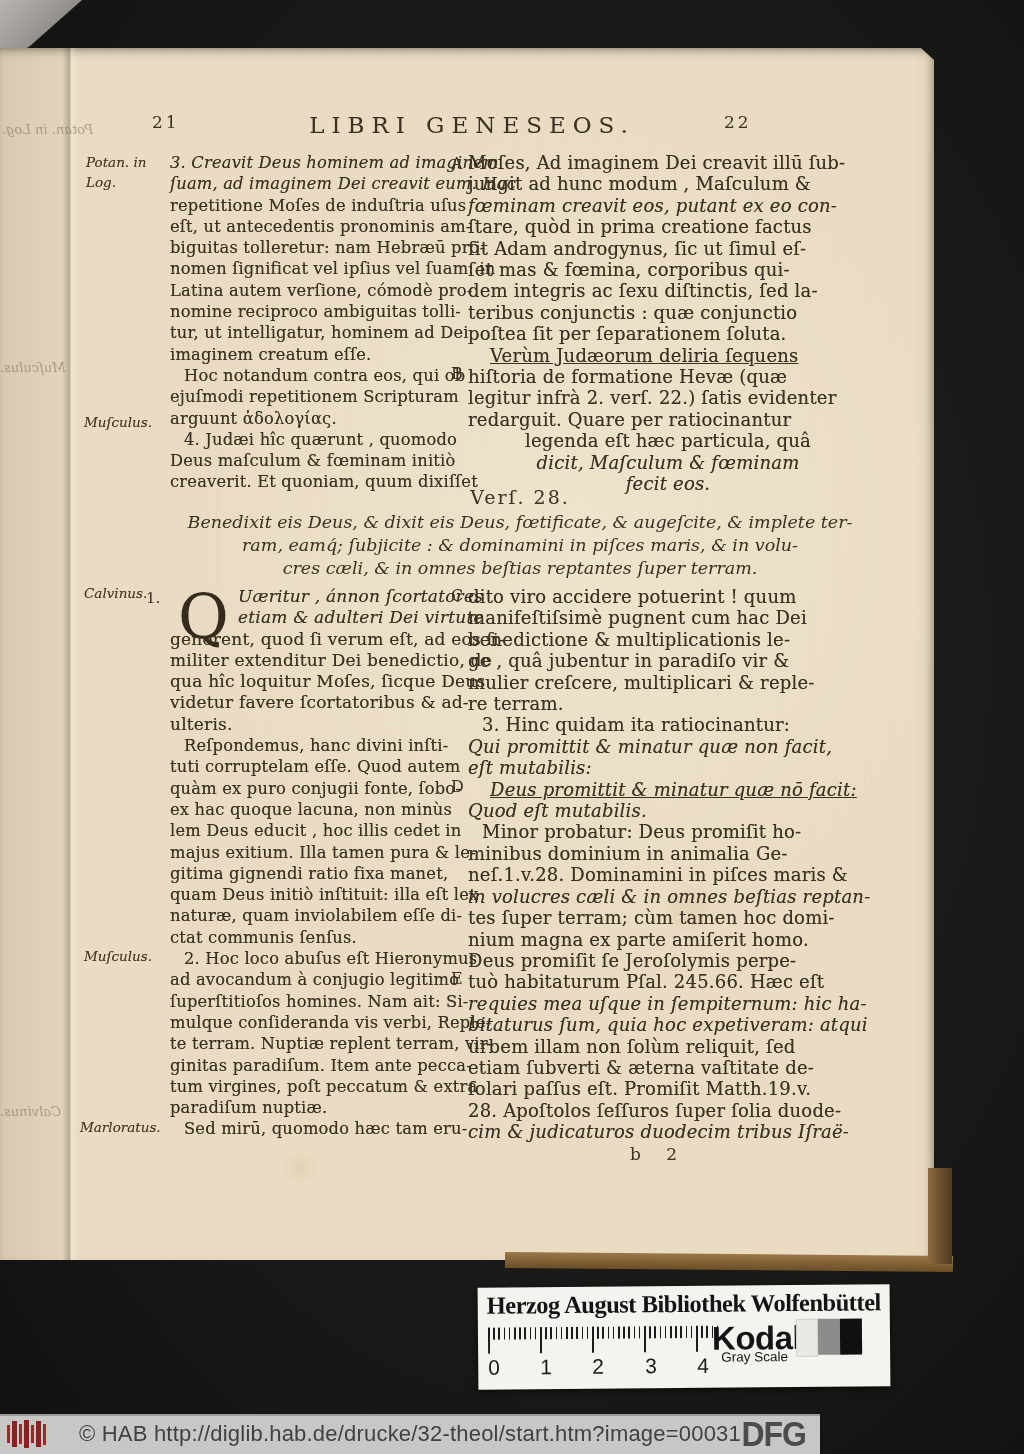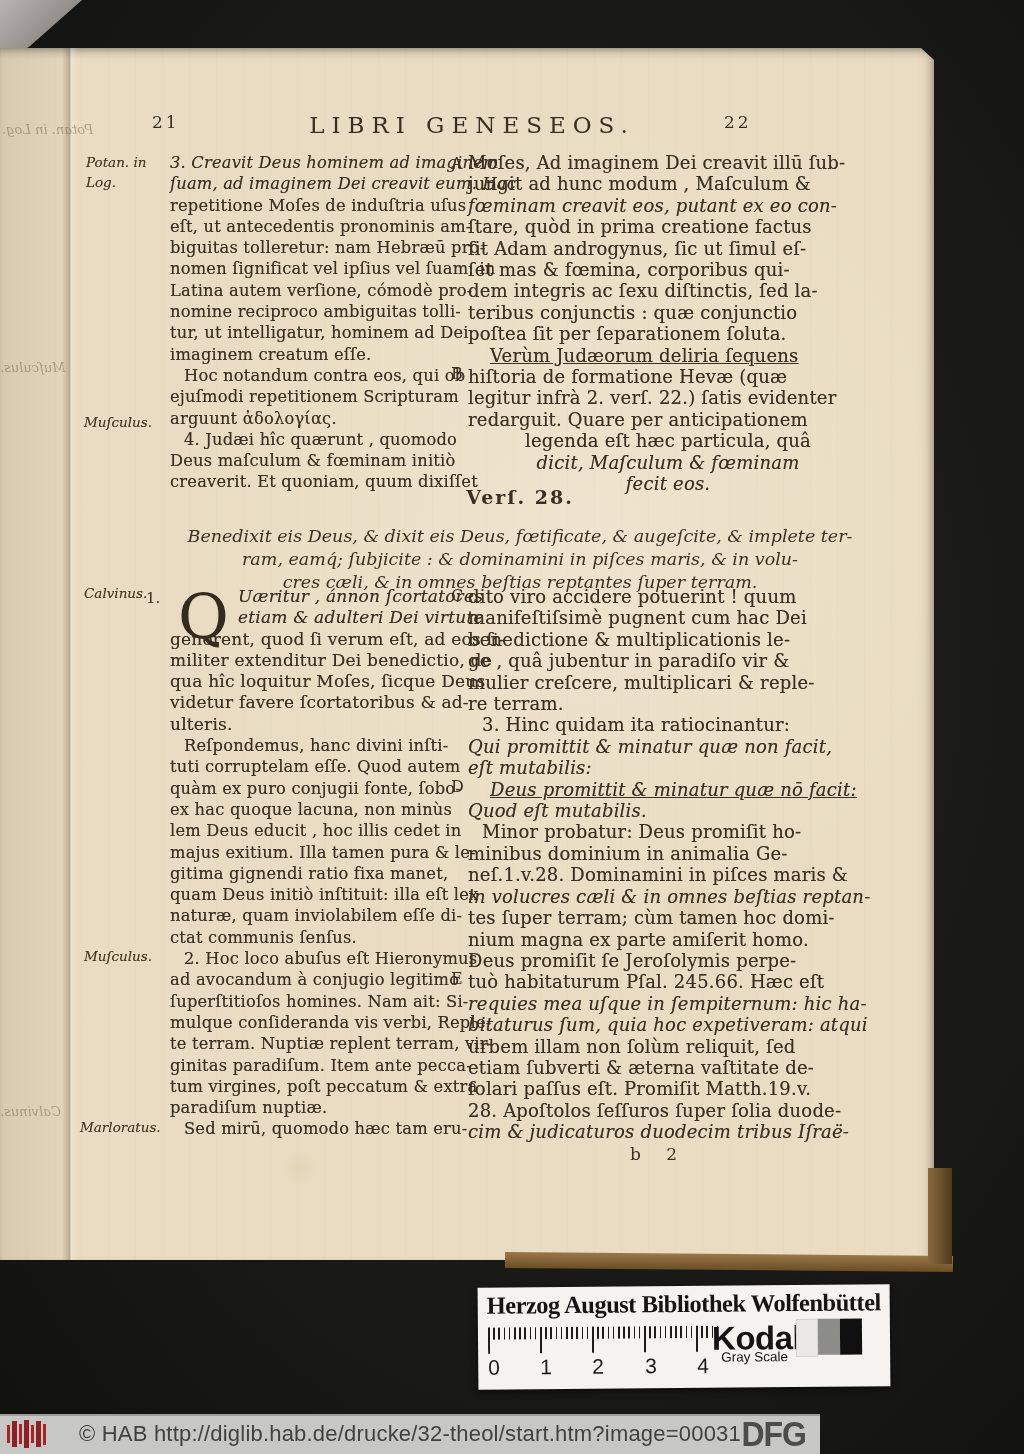--- a/index.html
+++ b/index.html
@@ -47,21 +47,21 @@
   .qpara > .tl:nth-child(-n+2){padding-left:68px;}
   .qpara > .tl{font-size:17px;}
   .headrow{position:absolute;top:64px;left:2px;width:934px;height:30px;}
   .pgno{position:absolute;font-size:17px;letter-spacing:3px;}
   .runtitle{position:absolute;left:100px;width:740px;text-align:center;
     font-size:23px;letter-spacing:7px;}
   .margin-note{position:absolute;font-style:italic;font-size:13.5px;color:#453824;
     text-shadow:0 0 .5px rgba(69,56,36,.5);}
   .gutter-letter{position:absolute;left:451px;font-size:16px;color:#3a3021;}
   .verseblock{position:absolute;left:100px;top:438px;width:840px;text-align:center;}
-  .verse-head{font-size:19px;letter-spacing:2px;margin-bottom:17px;font-weight:bold;}
+  .verse-head{font-size:19px;letter-spacing:2px;margin-bottom:3px;}
   .verse-lines .tl{white-space:nowrap;font-size:17.5px;line-height:23px;font-style:italic;}
   .dropcap{position:absolute;left:178px;top:540px;font-size:62px;line-height:58px;
     color:#342b1d;}
   .para-num{position:absolute;left:146px;top:541px;font-size:15px;}
   .signature{position:absolute;left:630px;top:1096px;font-size:17px;letter-spacing:10px;}
   .mirror{position:absolute;transform:scaleX(-1);font-style:italic;font-size:13px;
     color:rgba(80,66,44,.38);filter:blur(.4px);}
   
   .kodak-label{position:absolute;left:478px;top:1286px;width:412px;height:102px;
     background:#f4f3ef;transform:rotate(-.5deg);box-shadow:0 2px 6px rgba(0,0,0,.6);
@@ -171,21 +171,21 @@
         <div class="tl">ſit Adam androgynus, ſic ut ſimul eſ-</div>
         <div class="tl">ſet mas &amp; fœmina, corporibus qui-</div>
         <div class="tl">dem integris ac ſexu diſtinctis, ſed la-</div>
         <div class="tl">teribus conjunctis : quæ conjunctio</div>
         <div class="tl">poſtea ſit per ſeparationem ſoluta.</div>
       </div>
     <div class="ind2">
         <div class="tl">Verùm Judæorum deliria ſequens</div>
         <div class="tl">hiſtoria de formatione Hevæ (quæ</div>
         <div class="tl">legitur infrà 2. verſ. 22.) ſatis evidenter</div>
-        <div class="tl">redarguit. Quare per anticipationem</div>
+        <div class="tl">redarguit. Quare per ratiocinantur</div>
       </div>
     <div style="text-align:center;">
         <div class="tl">legenda eſt hæc particula, quâ</div>
         <div class="tl it">dicit, Maſculum &amp; fœminam</div>
         <div class="tl it">fecit eos.</div>
       </div>
   </div>
 
   <div class="verseblock">
     <div class="verse-head">Verſ. 28.</div>

